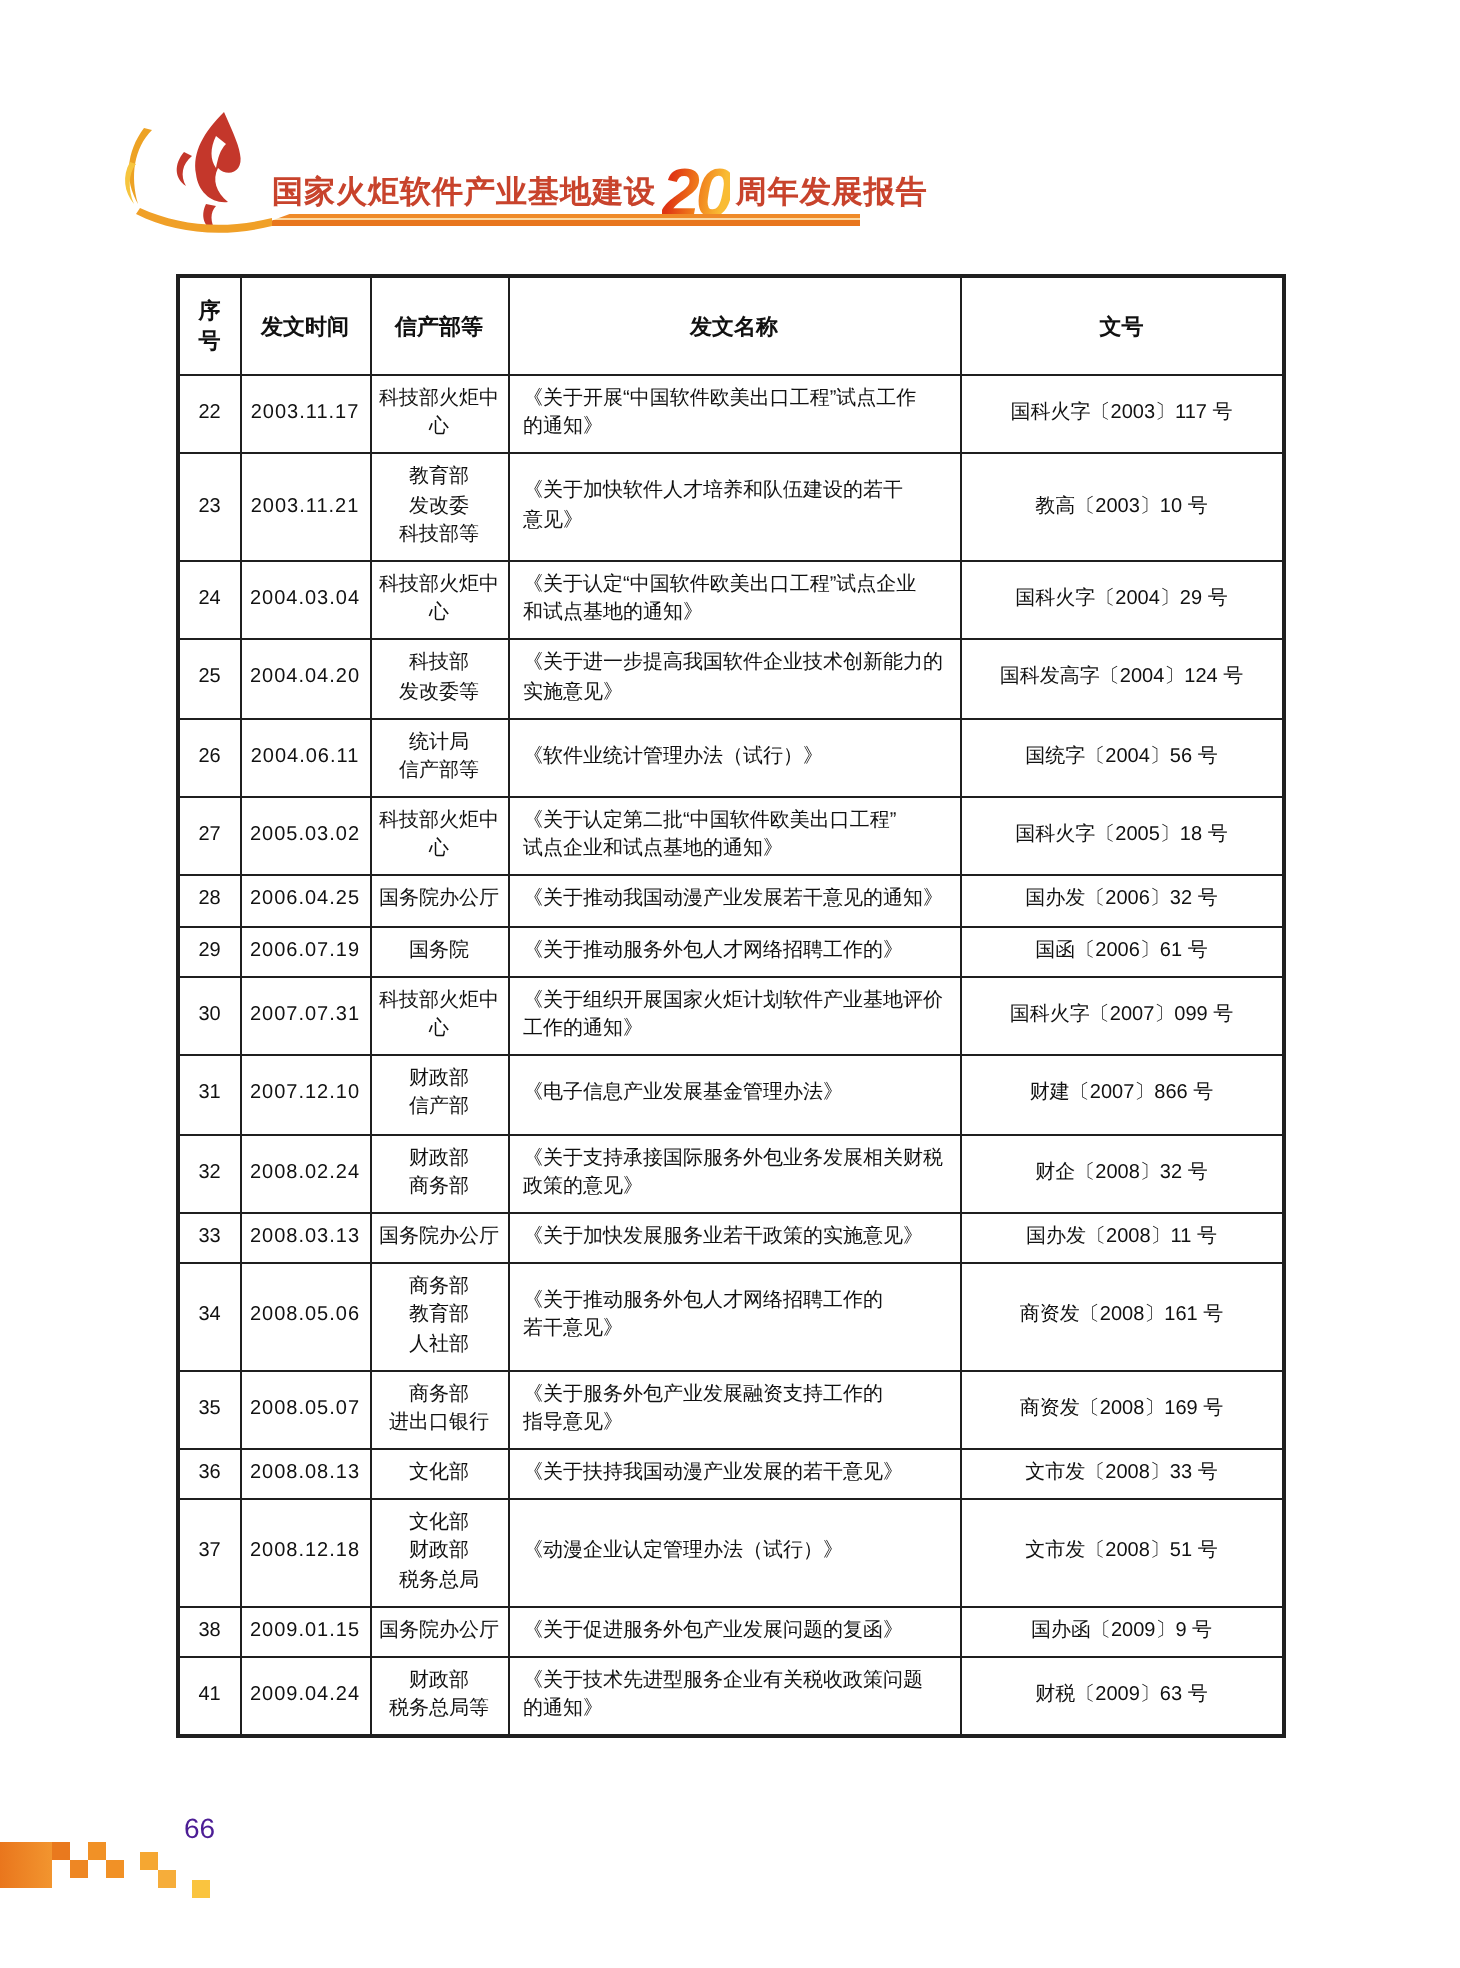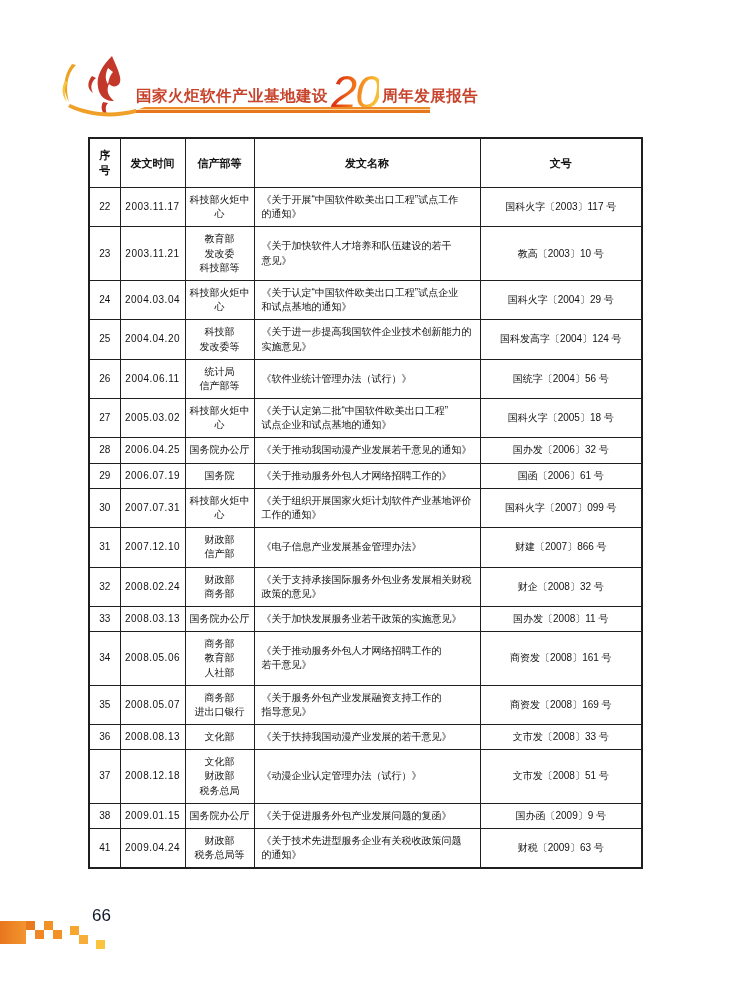--- a/index.html
+++ b/index.html
@@ -12,21 +12,21 @@
   .logo { position:absolute; left:56px; top:54px; width:82px; height:74px; }
   .title-row {
     position:absolute; left:136px; top:70px; height:40px;
     display:flex; align-items:flex-end; white-space:nowrap;
   }
   .title-part {
     font-size:15.5px; font-weight:bold; color:#c8432c;
     letter-spacing:0.5px; padding-bottom:3px;
   }
   .title-num {
-    font-size:47px; font-weight:normal; font-style:italic; line-height:0.8;
+    font-size:34px; font-weight:bold; font-style:italic; line-height:0.8;
     margin:0 3px -1px 3px; letter-spacing:-2px;
     background:linear-gradient(100deg,#df3413 15%,#f07c1b 50%,#f9bc34 85%);
     -webkit-background-clip:text; background-clip:text; color:transparent;
   }
   .title-underline {
     position:absolute; left:136px; top:107px; width:294px; height:6px;
     background:linear-gradient(#ef8a28 0 30%, #fcd9a2 30% 48%, #e8761e 48% 100%);
     clip-path:polygon(0 55%, 3% 0, 100% 0, 100% 100%, 0 100%);
   }
 
@@ -43,21 +43,21 @@
   .policy td {
     font-size:10px; line-height:1.42; padding:5px 3px;
     text-align:center; vertical-align:middle; white-space:pre-line;
   }
   .policy td.c-name { text-align:left; padding-left:7px; padding-right:4px; }
   .policy td.c-no { letter-spacing:0; }
   .policy td.c-date { letter-spacing:0.5px; }
 
   
   .page-num {
-    position:absolute; left:92px; top:906px; font-size:17px; color:#0f172a;
+    position:absolute; left:92px; top:906px; font-size:14px; color:#4c1d95;
   }
   .deco { position:absolute; left:0; top:918px; width:110px; height:34px; }
   .deco .blk {
     position:absolute; left:0; top:3px; width:26px; height:23px;
     background:linear-gradient(90deg,#e9761d,#f2952f);
   }
   .deco .sq { position:absolute; width:9px; height:9px; }
   .sq1 { left:26px; top:3px;  background:#e9791e; }
   .sq2 { left:35px; top:12px; background:#ee8724; }
   .sq3 { left:44px; top:3px;  background:#f19126; }

